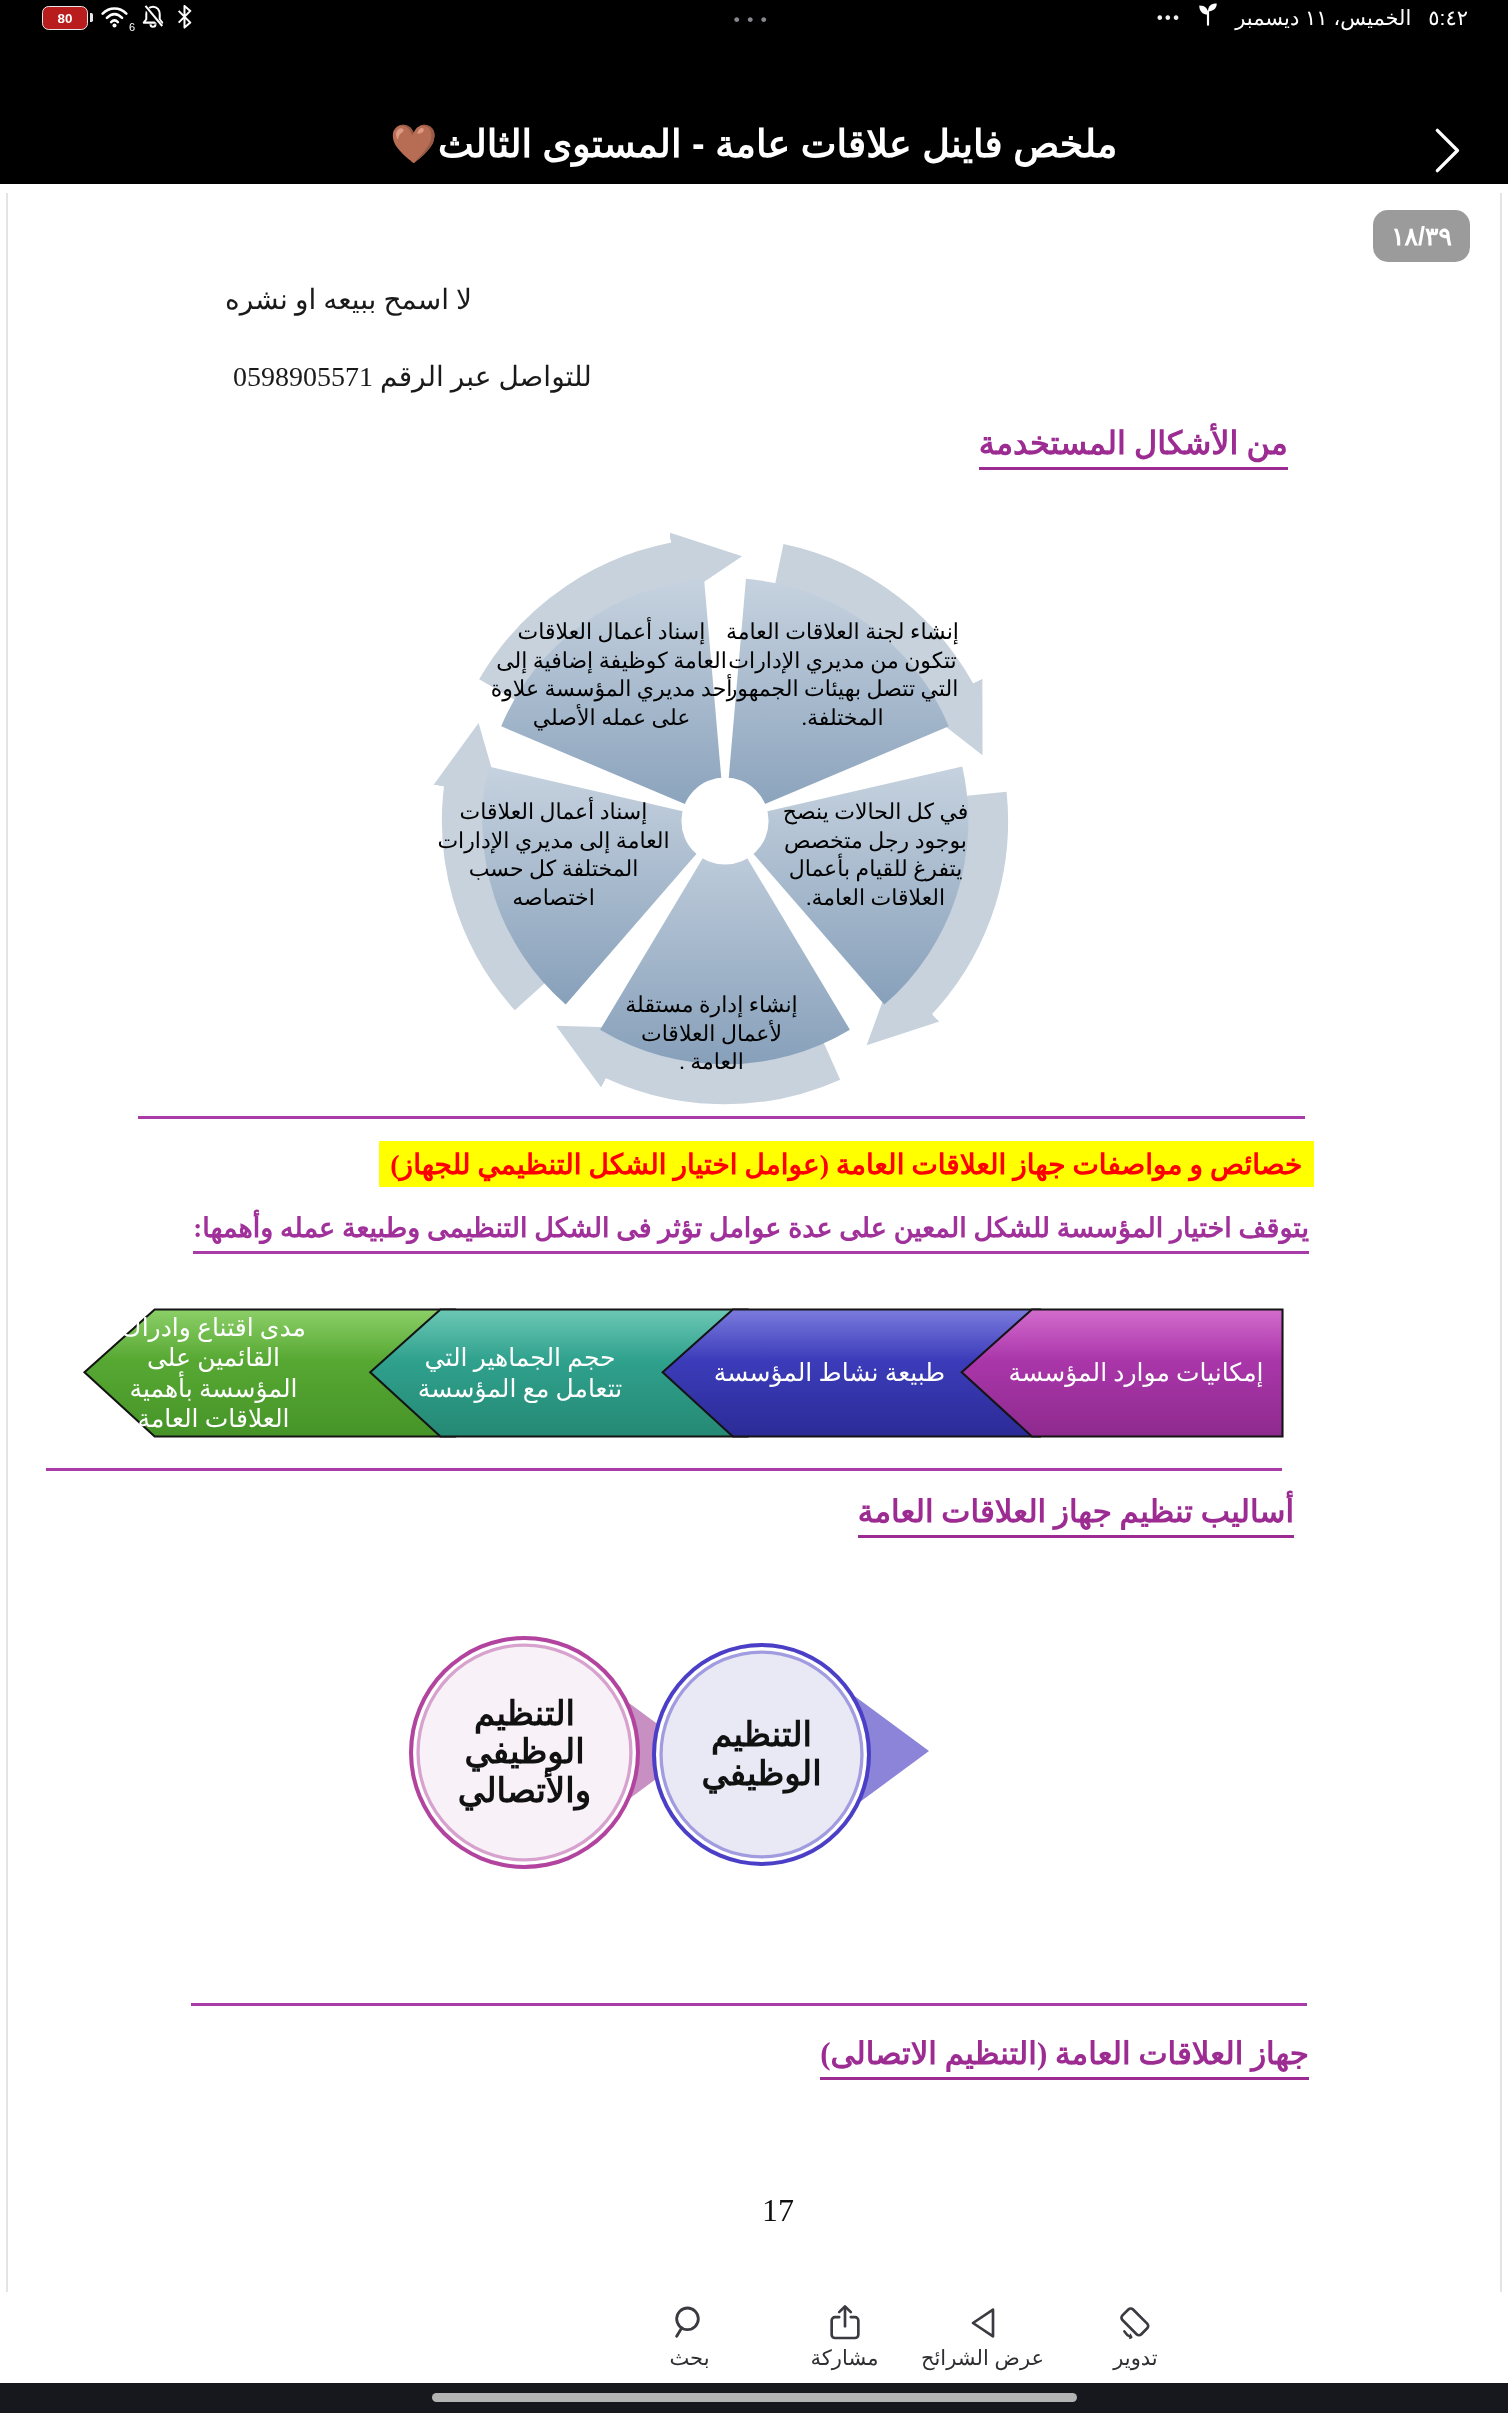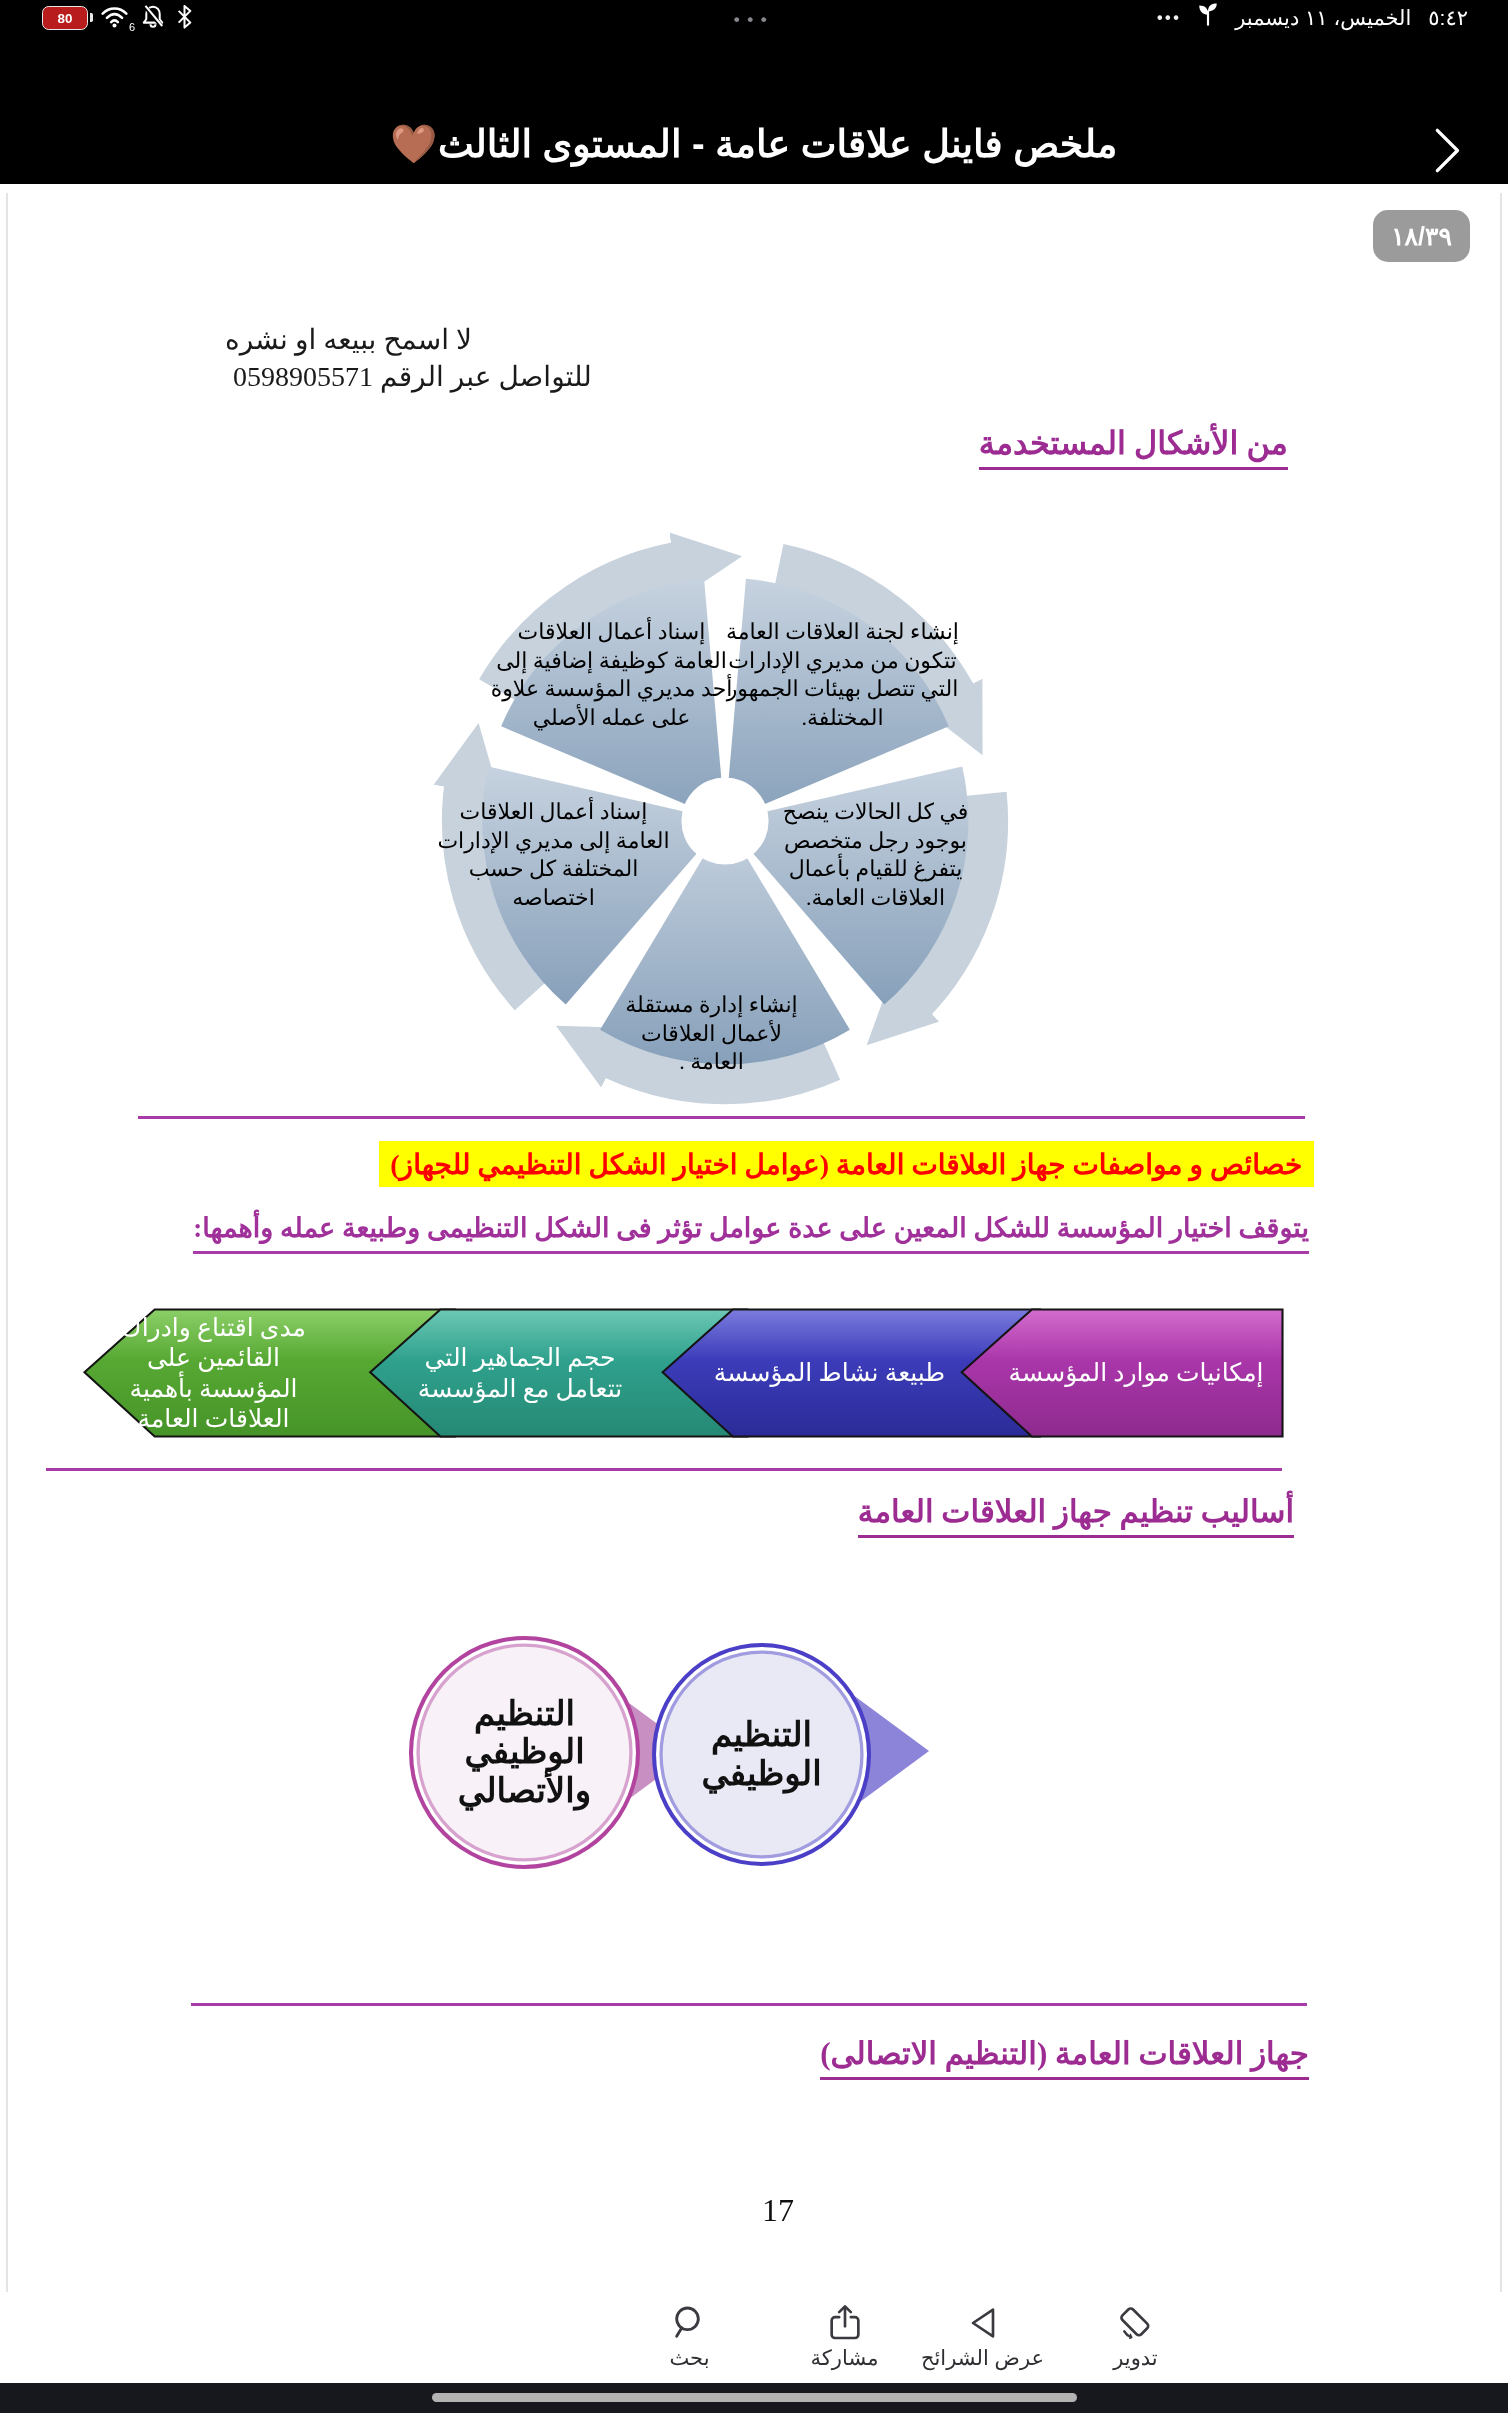--- a/index.html
+++ b/index.html
@@ -123,21 +123,21 @@
       <svg width="28.5" height="47" viewBox="0 0 34 56">
         <polyline points="4,4 28,28 4,52" fill="none" stroke="#fff" stroke-width="4" stroke-linecap="round" stroke-linejoin="round"></polyline>
       </svg>
     </div>
   </div>
 
   <div class="page-pill">١٨/٣٩</div>
   <div class="edge" style="left:5.9px;"></div>
   <div class="edge" style="right:5.9px;"></div>
 
-  <div class="abs doc-serif rtl" style="left:225px;top:283px;font-size:28px;margin-top:40px;">لا اسمح ببيعه او نشره</div>
+  <div class="abs doc-serif rtl" style="left:225px;top:283px;font-size:28px;">لا اسمح ببيعه او نشره</div>
   <div class="abs doc-serif rtl" style="left:233px;top:360px;font-size:28px;">للتواصل عبر الرقم 0598905571</div>
 
   <div class="h-purple" style="right:220px;top:424px;font-size:32px;">من الأشكال المستخدمة</div>
 
   <svg class="abs" style="left:419px;top:515px;" width="612" height="612" viewBox="0 0 730 730">
     <defs>
       <linearGradient id="wedge" x1="0" y1="0" x2="0" y2="1">
         <stop offset="0" stop-color="#c6d2df"></stop>
           <stop offset="1" stop-color="#87a0ba"></stop>
       </linearGradient>

